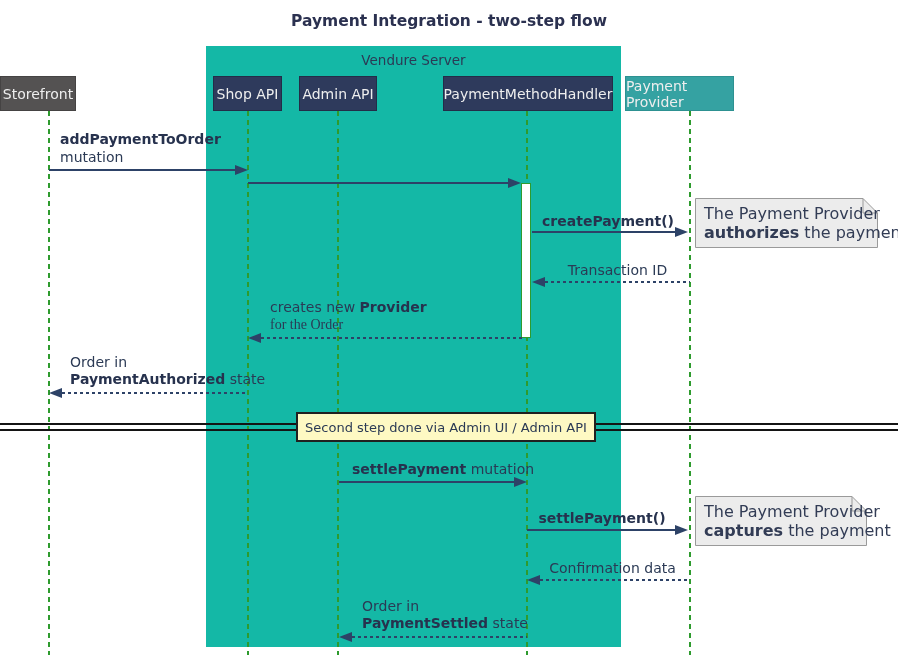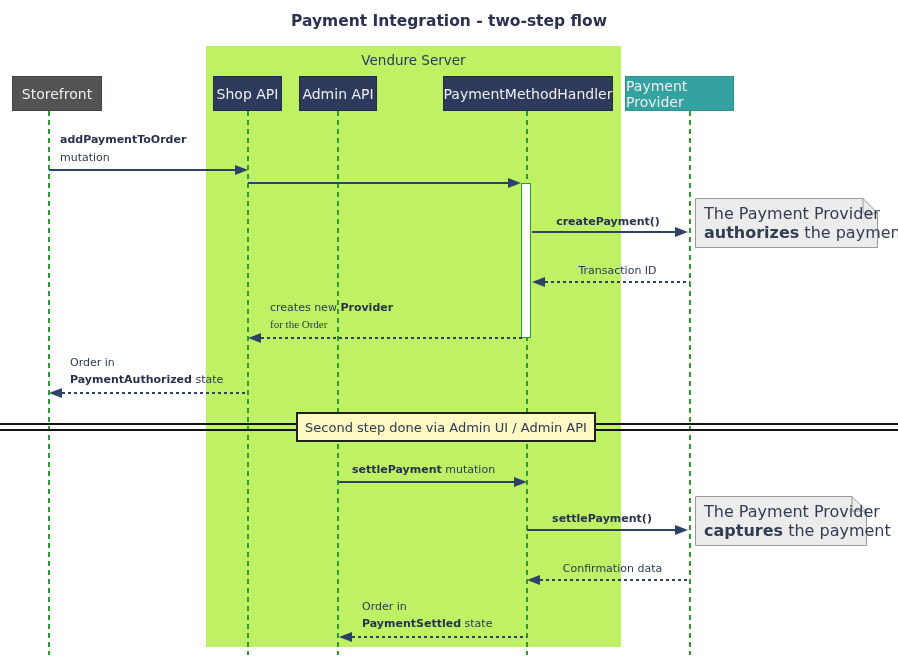--- a/index.html
+++ b/index.html
@@ -1,39 +1,39 @@
 <!DOCTYPE html>
 <html><head>
 <meta charset="utf-8">
 <style>
   html,body{margin:0;padding:0;background:#fff;}
   .diagram{position:relative;width:898px;height:665px;background:#ffffff;
     font-family:"DejaVu Sans","Liberation Sans",sans-serif;overflow:hidden;}
   .title{position:absolute;left:0;right:0;top:12px;text-align:center;
     font-size:15.5px;font-weight:bold;color:#2b3150;}
-  .frame{position:absolute;left:206px;top:46px;width:415px;height:601px;background:#bef264;}
+  .frame{position:absolute;left:206px;top:46px;width:415px;height:601px;background:#14b8a6;}
   .frame-label{position:absolute;left:0;right:0;top:6px;text-align:center;
     font-size:13.5px;color:#2b3a55;}
   .lifeline{position:absolute;top:111px;height:544px;width:2px;
     background:repeating-linear-gradient(to bottom,#2e9b2e 0 5px,transparent 5px 9px);}
   .activation{position:absolute;left:521px;top:183px;width:10px;height:155px;
     background:#ffffff;border:1.5px solid #2e9b2e;box-sizing:border-box;}
   .pbox{position:absolute;top:76px;height:35px;display:flex;align-items:center;
     justify-content:center;font-size:14px;color:#eeeeee;box-sizing:border-box;}
   .pbox.navy{background:#2e3a5c;border:1.5px solid #232d48;}
   .pbox.gray{background:#545252;border:1.5px solid #454343;}
   .pbox.teal{background:#35a2a2;border:1.5px solid #2d9191;}
   .line-solid{position:absolute;height:2px;background:#2d4267;}
   .line-dashed{position:absolute;height:2px;
     background:repeating-linear-gradient(90deg,#2d4267 0 3px,transparent 3px 6px);}
   .arr{position:absolute;width:0;height:0;border-top:5px solid transparent;
     border-bottom:5px solid transparent;}
   .arr-right{border-left:13px solid #2d4267;}
   .arr-left{border-right:13px solid #2d4267;}
-  .mlabel{position:absolute;font-size:11px;color:#2b3a55;white-space:nowrap;line-height:17px;}
+  .mlabel{position:absolute;font-size:14px;color:#2b3a55;white-space:nowrap;line-height:17px;}
   .mlabel b{color:#27324e;}
   .center{text-align:center;}
   .note{position:absolute;height:50px;}
   .note svg{position:absolute;left:0;top:0;}
   .note-text{position:absolute;left:9px;top:6px;font-size:16px;line-height:19px;
     color:#323c55;white-space:nowrap;}
   .divider-lines{position:absolute;left:0;top:423px;width:898px;height:8px;
     border-top:2px solid #141414;border-bottom:2px solid #141414;box-sizing:border-box;}
   .divider-box{position:absolute;left:296px;top:412px;width:300px;height:30px;
     background:#fef9c3;border:2px solid #202020;box-sizing:border-box;display:flex;
@@ -51,21 +51,21 @@
   </div>
 
   <div class="lifeline" style="left:48px;"></div>
   <div class="lifeline" style="left:247px;"></div>
   <div class="lifeline" style="left:337px;"></div>
   <div class="lifeline" style="left:526px;"></div>
   <div class="lifeline" style="left:689px;"></div>
 
   <div class="activation"></div>
 
-  <div class="pbox gray" style="left:12px;width:90px;">
+  <div class="pbox gray" style="left:0;width:76px;">
     <span>Storefront</span>
   </div>
   <div class="pbox navy" style="left:213px;width:69px;text-align:right;">
     <span>Shop API</span>
   </div>
   <div class="pbox navy" style="left:299px;width:78px;">
     <span>Admin API</span>
   </div>
   <div class="pbox navy" style="left:443px;width:170px;">
     <span>PaymentMethodHandler</span>

